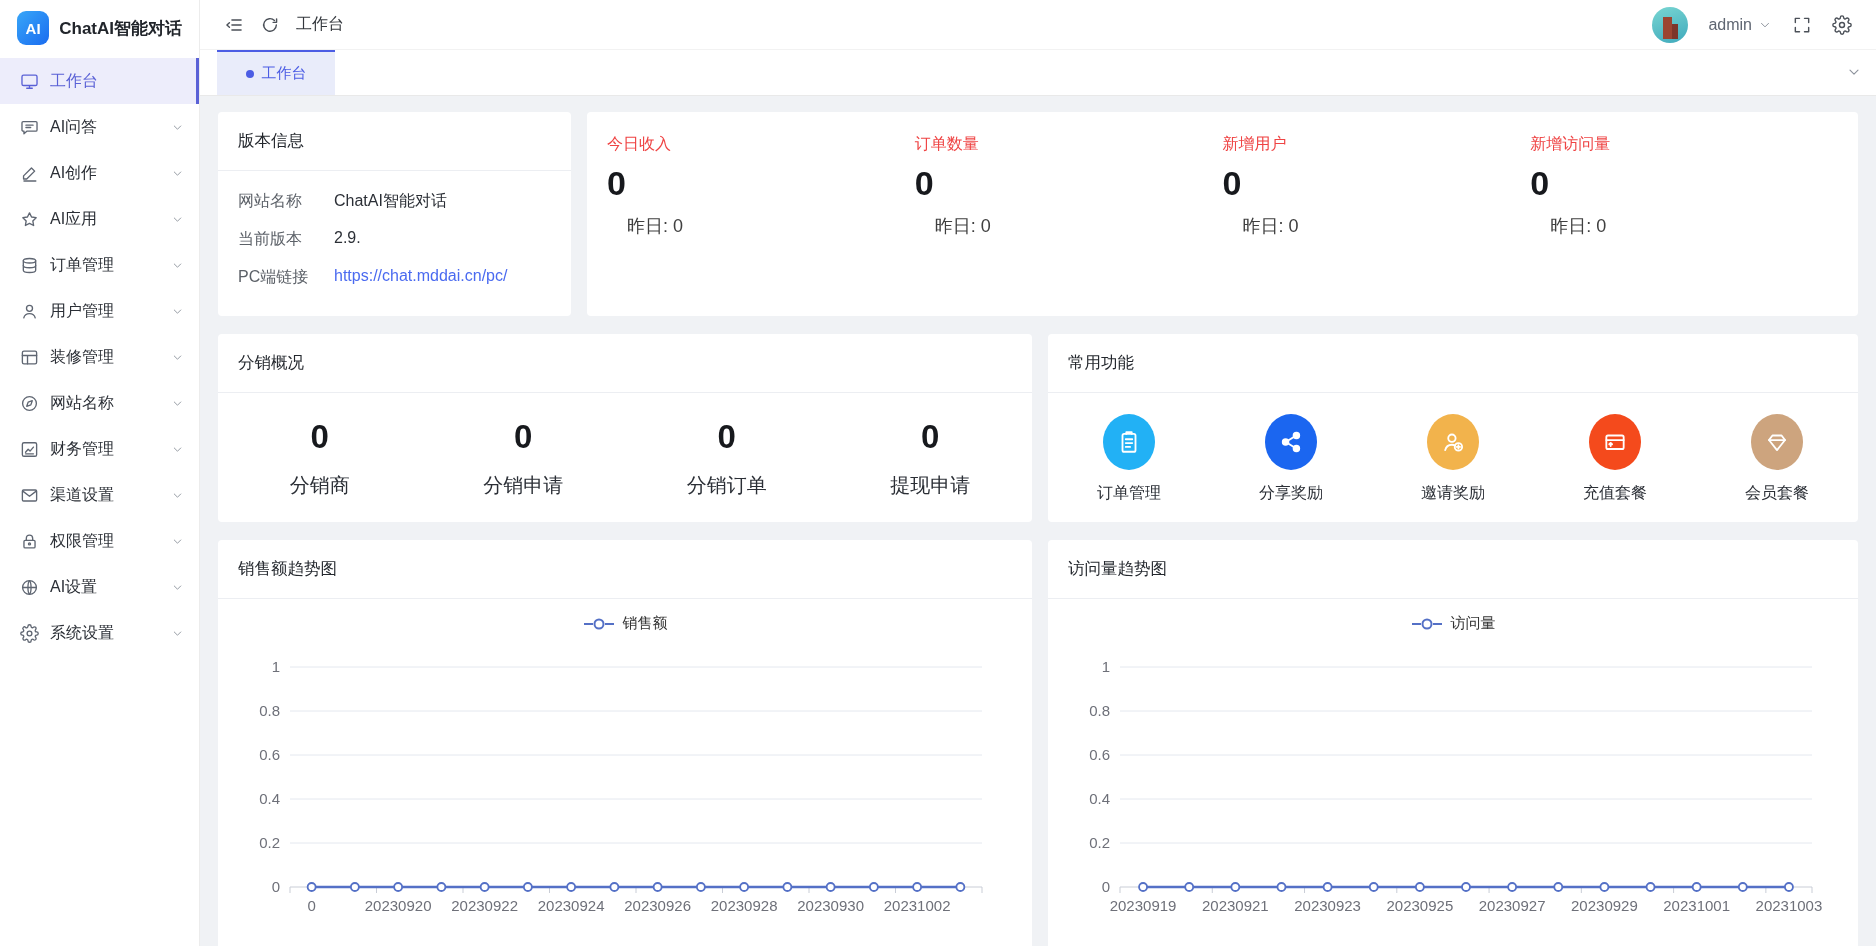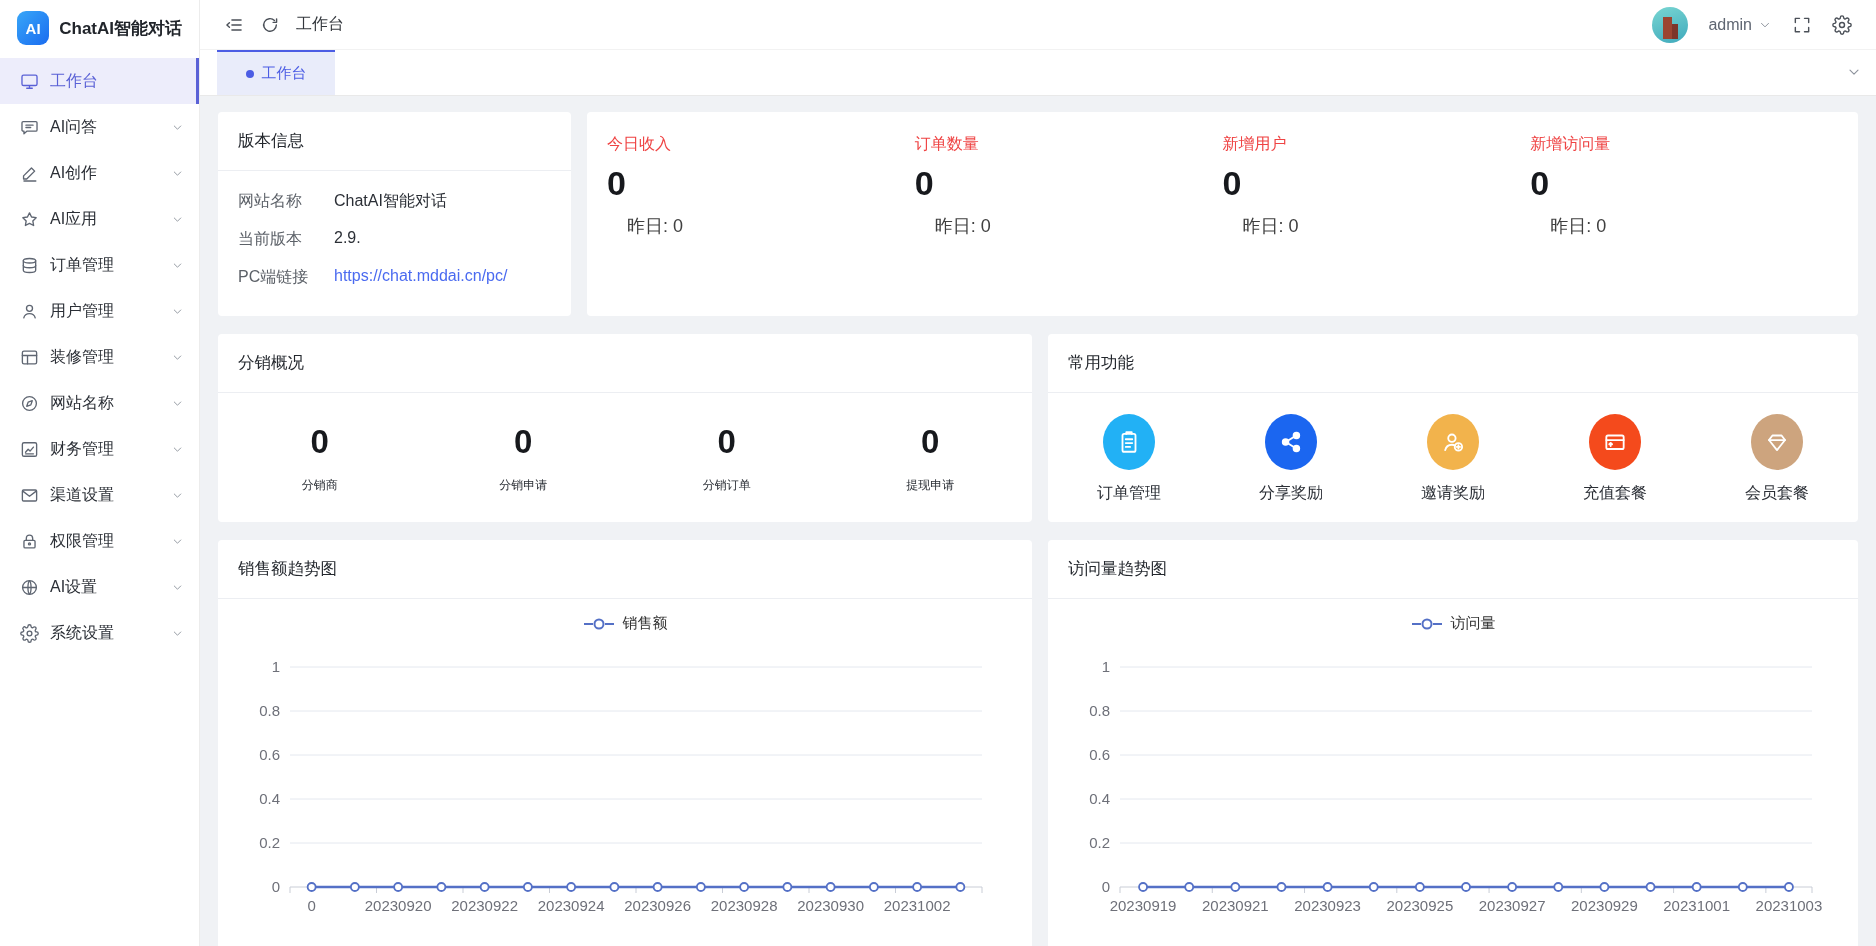--- a/index.html
+++ b/index.html
@@ -61,21 +61,21 @@
   .stat { flex:1; }
   .stat-label { font-size:16px; color:#ef4444; }
   .stat-value { font-size:34px; font-weight:600; color:#17191d; margin:9px 0 11px; }
   .stat-sub { font-size:18px; color:#404040;padding-left:20px; }
 
   
   .dist-card { width:814px; height:188px; }
   .dist-stats { display:flex; align-items:center; height:calc(100% - 57px); }
   .dist-col { flex:1; text-align:center; }
   .dist-value { font-size:33px; font-weight:600; color:#17191d; }
-  .dist-label { font-size:12px; color:#2b2f36; margin-top:16px; }
+  .dist-label { font-size:20px; color:#2b2f36; margin-top:16px; }
 
   
   .quick-card { flex:1; height:188px; }
   .quick-items { display:flex; align-items:center; height:calc(100% - 57px); }
   .quick-item { flex:1; display:flex; flex-direction:column; align-items:center; cursor:pointer; }
   .quick-circle { width:52px; height:56px; border-radius:50%; display:flex; align-items:center; justify-content:center; color:#fff; }
   .quick-circle svg { width:26px; height:26px; }
   .quick-label { font-size:16px; color:#2b2f36; margin-top:13px; }
 
   

